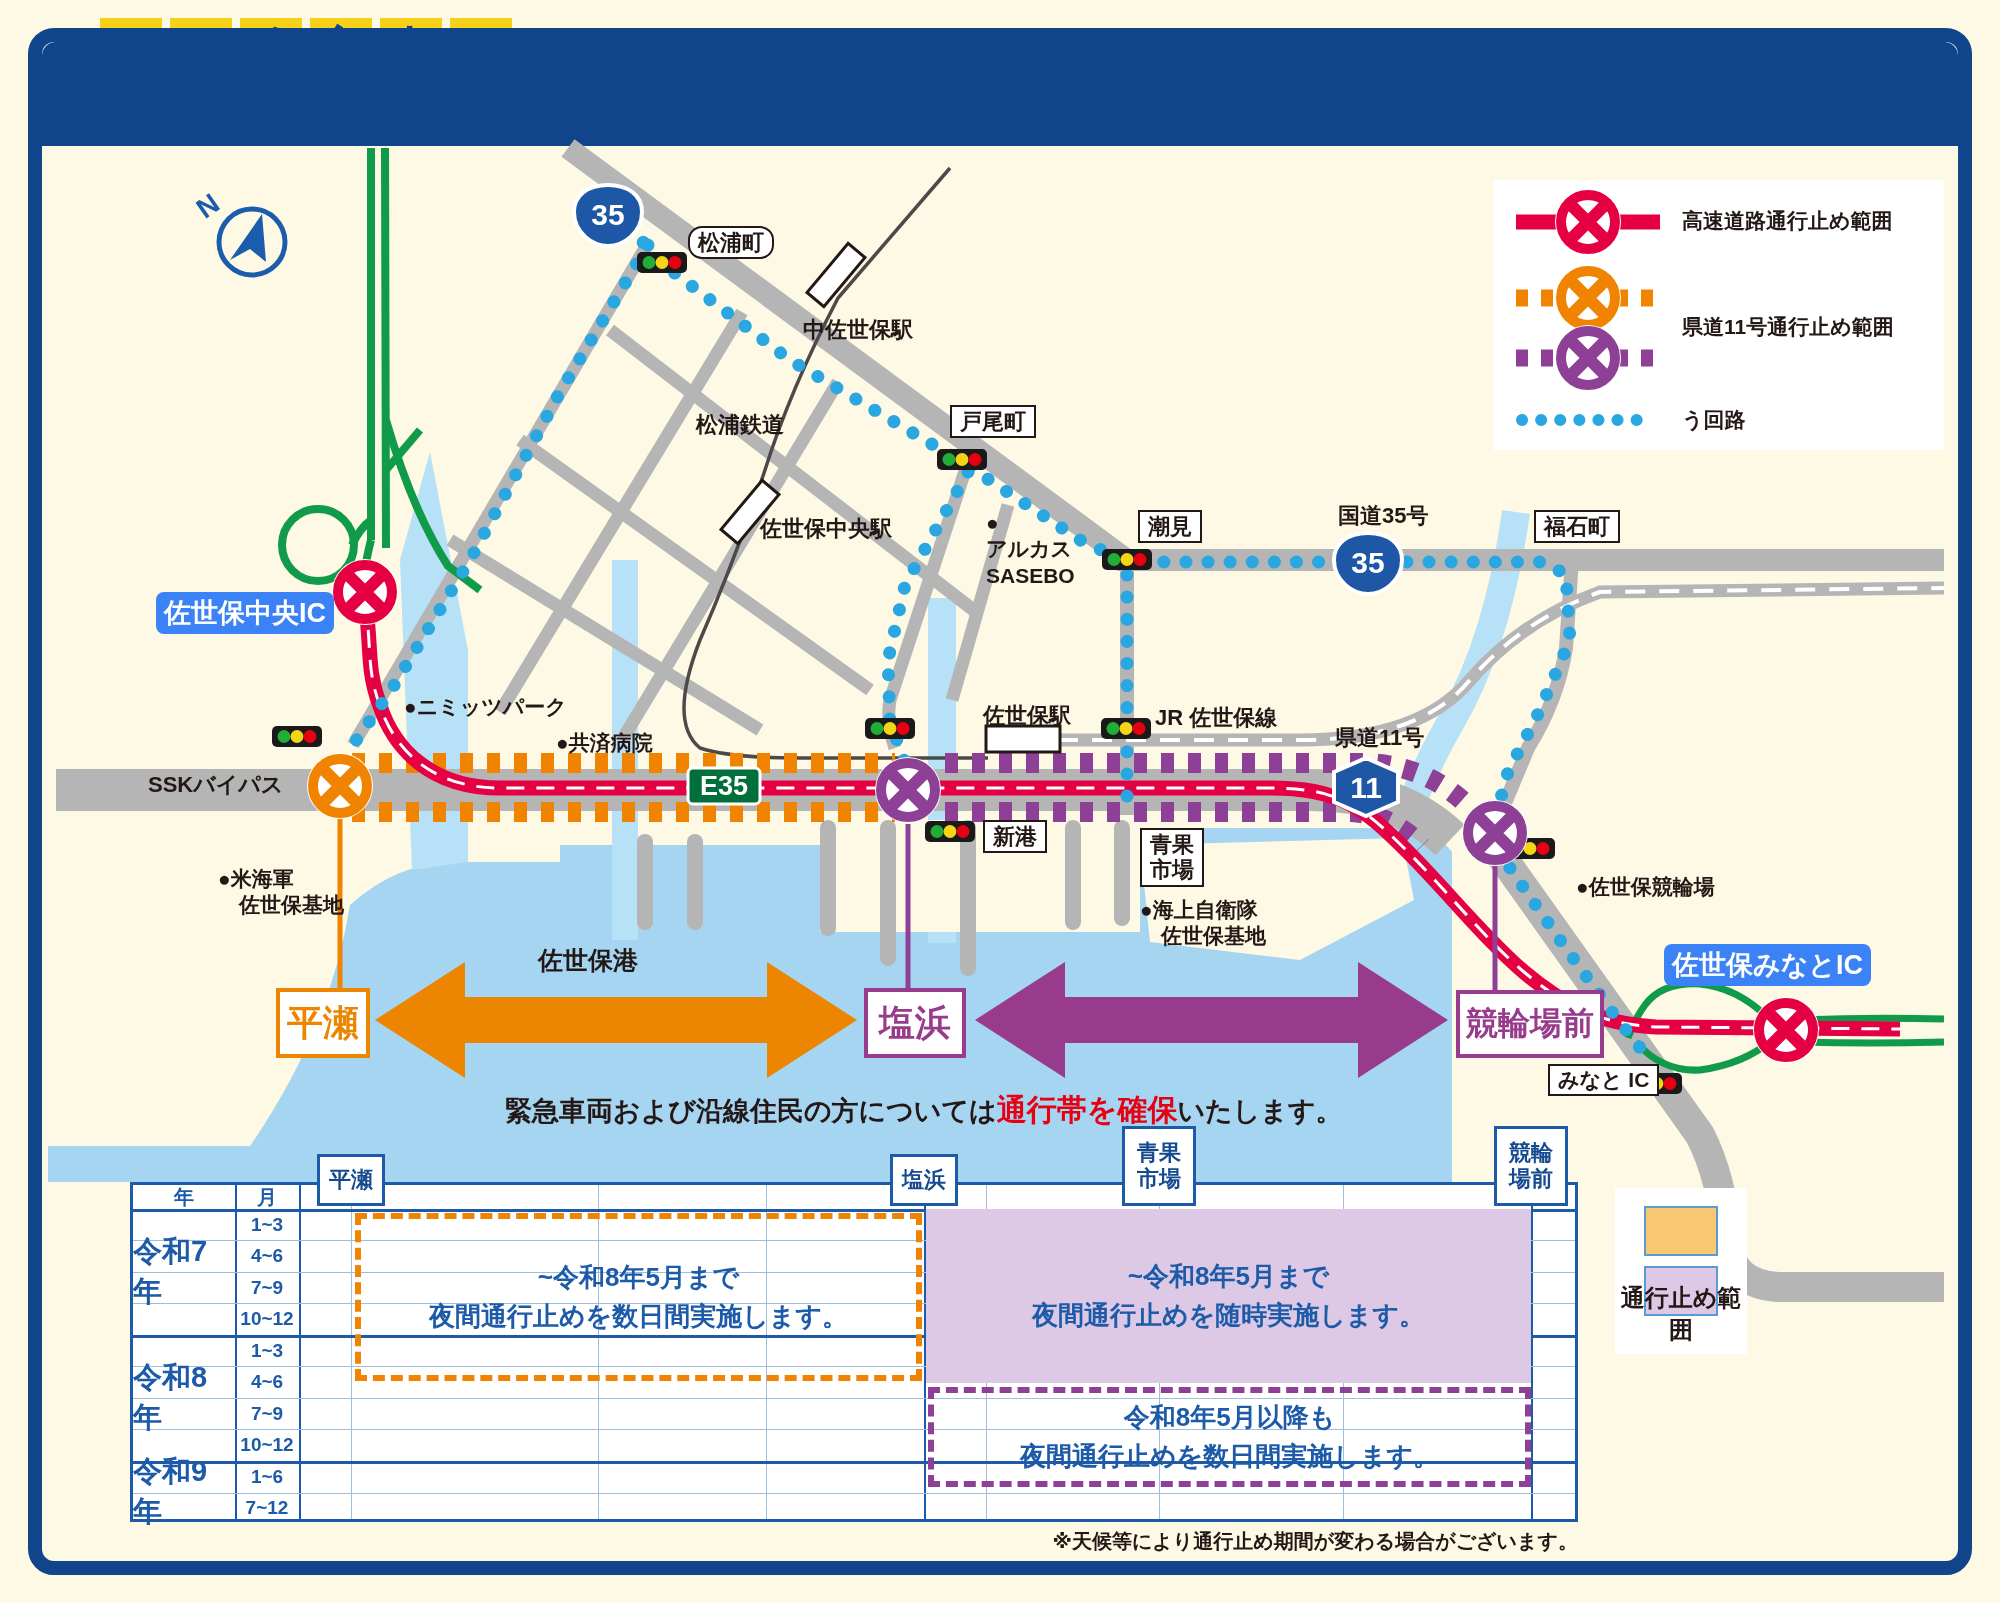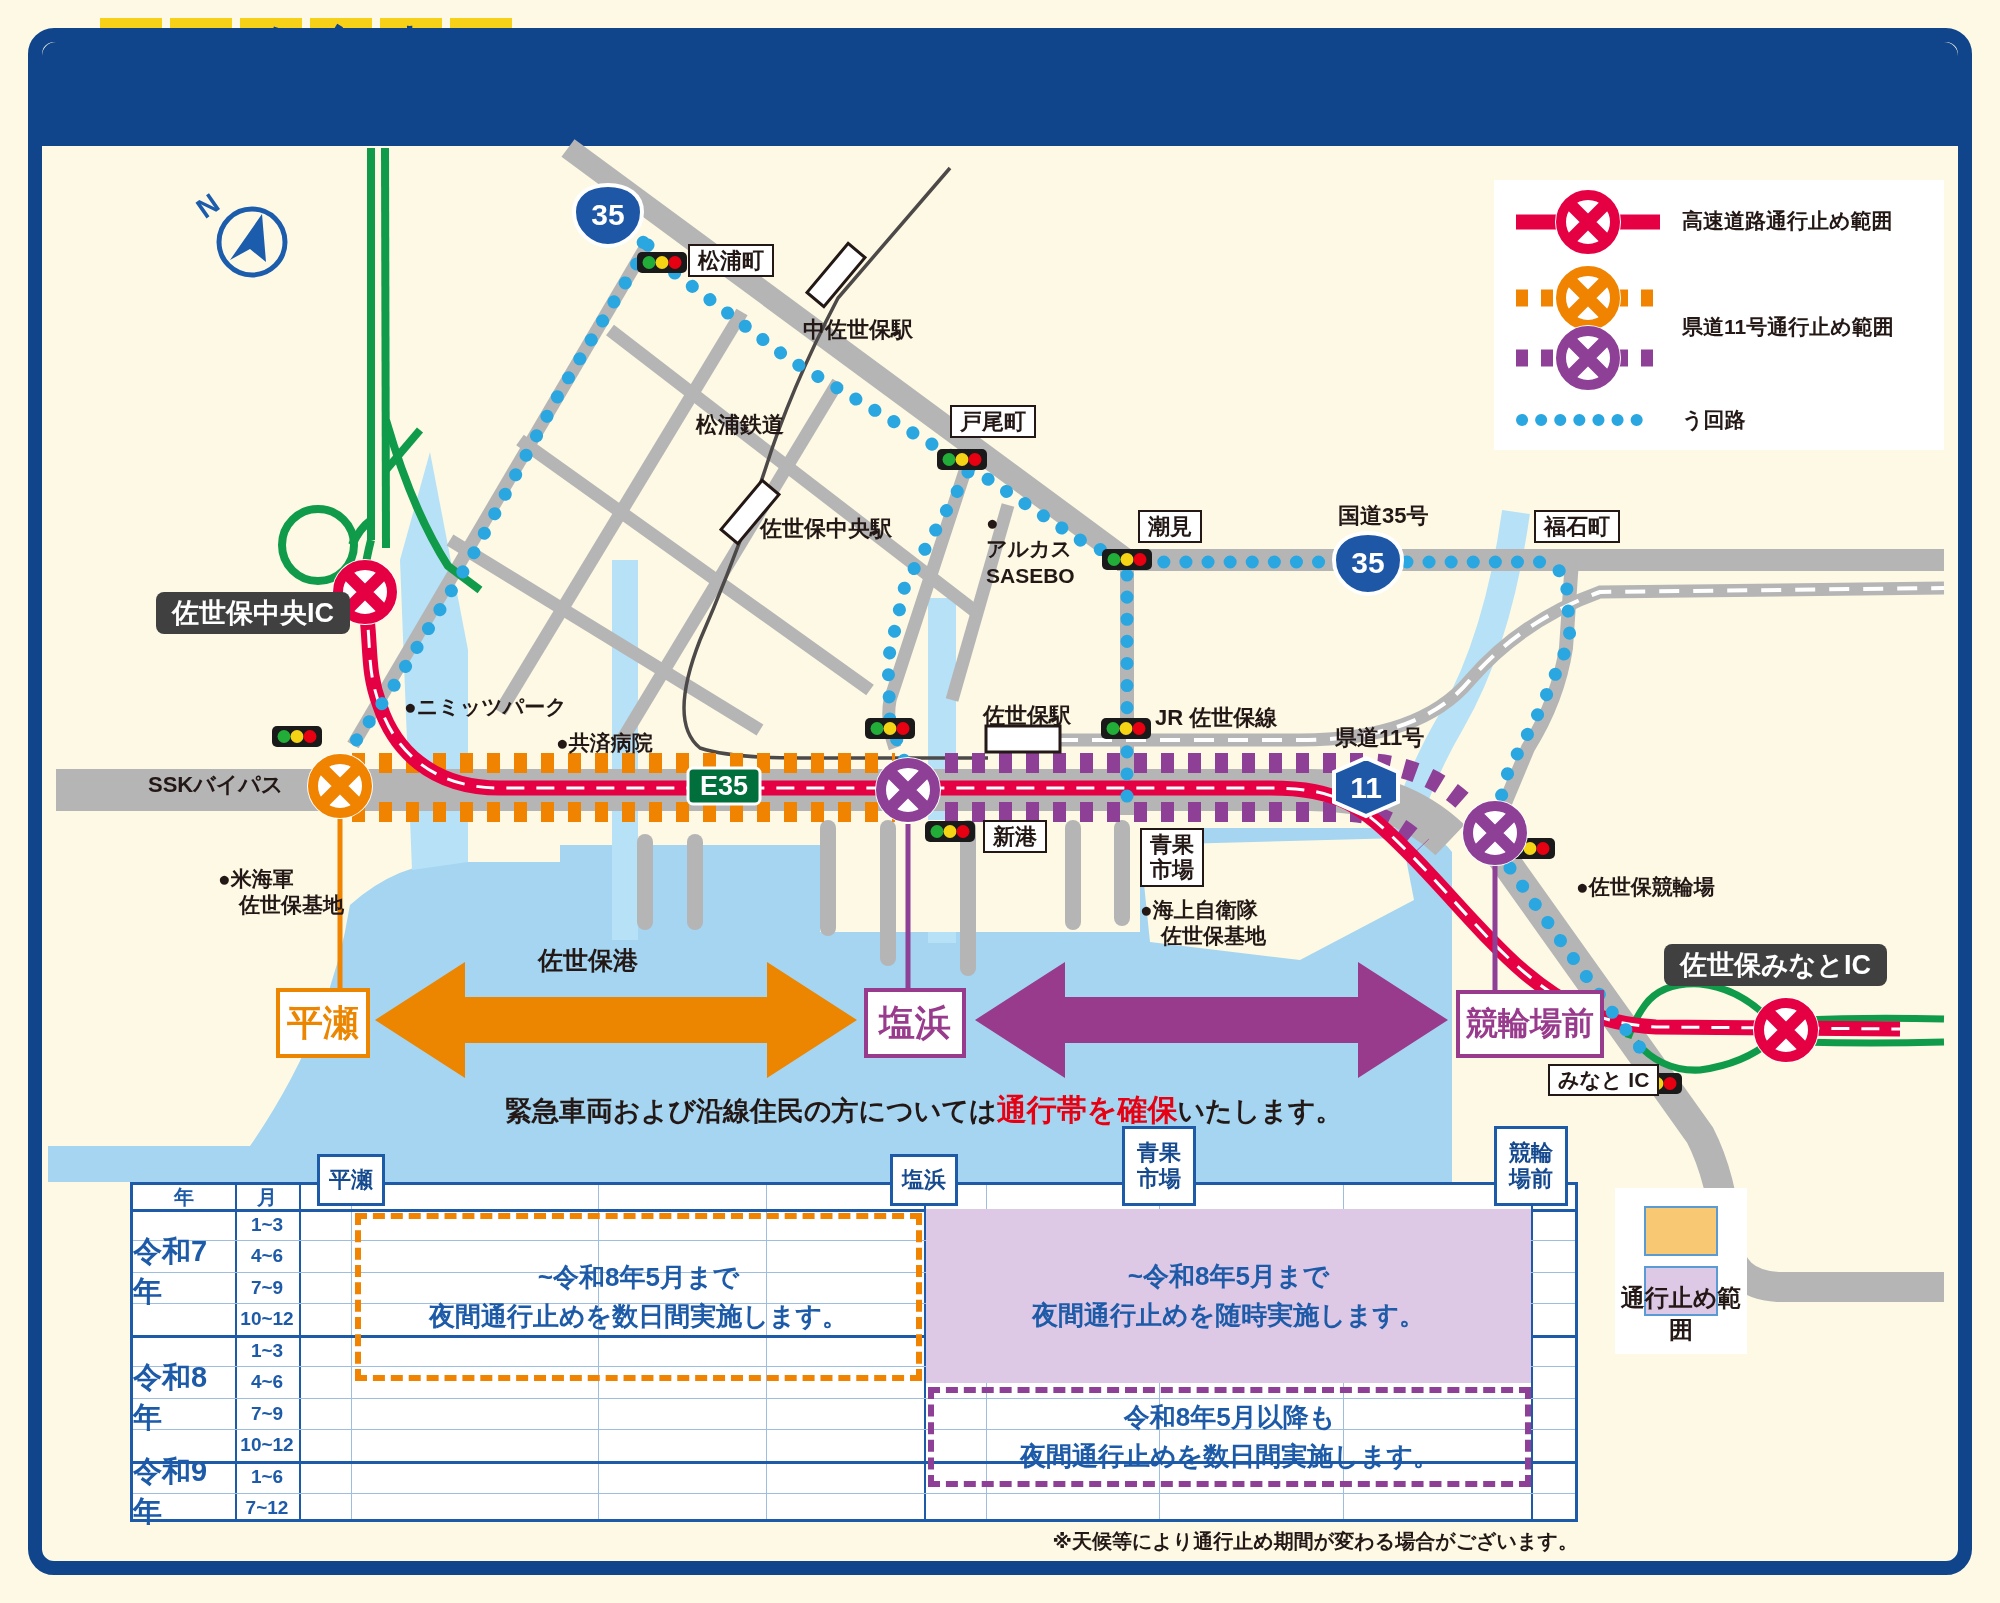--- a/index.html
+++ b/index.html
@@ -7,22 +7,22 @@
   .frame{position:absolute;inset:28px;border:14px solid #10458c;border-radius:26px;pointer-events:none;z-index:60;}
   .headband{position:absolute;left:42px;top:42px;width:1916px;height:104px;background:#10458c;border-radius:14px 14px 0 0;z-index:5;}
   .titlebox{position:absolute;top:18px;display:flex;align-items:center;justify-content:center;
             width:62px;height:64px;background:#f7d117;color:#10458c;font-size:48px;font-weight:bold;}
   .subtitle{position:absolute;left:528px;top:30px;color:#ffffff;font-size:40px;font-weight:bold;letter-spacing:1px;}
   svg.map{position:absolute;left:0;top:0;z-index:10;}
   .lbl{position:absolute;z-index:30;background:#ffffff;border:2px solid #231815;color:#231815;
        font-weight:bold;font-size:22px;line-height:1.15;padding:2px 8px;white-space:nowrap;}
   .plain{position:absolute;z-index:30;color:#231815;font-weight:bold;font-size:22px;white-space:nowrap;background:none;}
   .dotlbl{position:absolute;z-index:30;color:#231815;font-weight:bold;font-size:21px;line-height:1.25;white-space:pre;}
-  .greenlbl{position:absolute;z-index:32;background:#404040;color:#fff;font-weight:bold;font-size:27px;
-            padding:3px 16px;border-radius:8px;white-space:nowrap;}
+  .greenlbl{position:absolute;z-index:32;background:#3b82f6;color:#fff;font-weight:bold;font-size:27px;
+            padding:3px 8px;border-radius:8px;white-space:nowrap;}
   .ptbox{position:absolute;z-index:34;background:#fff;display:flex;align-items:center;justify-content:center;
          font-weight:bold;white-space:nowrap;}
   .legend-lbl{position:absolute;z-index:30;color:#231815;font-weight:bold;font-size:21px;white-space:nowrap;}
   .notice{position:absolute;z-index:33;font-size:27px;font-weight:bold;color:#231815;white-space:nowrap;}
   .notice .em{color:#e60012;font-size:30px;}
   
   .sched{position:absolute;left:130px;top:1182px;width:1448px;height:340px;background:#fff;
          border:3px solid #1d5ba8;box-sizing:border-box;z-index:25;}
   .sched .vl{position:absolute;top:0;bottom:0;width:2px;background:#1d5ba8;}
   .sched .vl.thin{width:1px;background:#9dbede;}
@@ -219,21 +219,21 @@
       <line x1="1516" y1="358" x2="1660" y2="358" stroke="#8e4097" stroke-width="17" stroke-dasharray="12 13"></line>
       <use href="#xc" x="1588" y="358" style="color:#8e4097"></use>
       <line x1="1522" y1="420" x2="1655" y2="420" stroke="#2aa7e0" stroke-width="12" stroke-linecap="round" stroke-dasharray="0.1 19"></line>
     </g>
   </svg>
 
   <div class="legend-lbl" style="left:1682px;top:207px;">高速道路通行止め範囲</div>
   <div class="legend-lbl" style="left:1682px;top:313px;">県道11号通行止め範囲</div>
   <div class="legend-lbl" style="left:1682px;top:406px;">う回路</div>
 
-  <div class="lbl" style="left:688px;top:244px;">松浦町</div>
+  <div class="lbl" style="left:688px;top:226px;border-radius:14px;">松浦町</div>
   <div class="lbl" style="left:950px;top:405px;">戸尾町</div>
   <div class="lbl" style="left:1138px;top:510px;">潮見</div>
   <div class="lbl" style="left:1534px;top:510px;">福石町</div>
   <div class="lbl" style="left:983px;top:820px;">新港</div>
   <div class="lbl" style="left:1140px;top:828px;text-align:center;"><span>青果</span><br><span>市場</span></div>
   <div class="lbl" style="left:1548px;top:1064px;font-size:21px;">みなと IC</div>
 
   <div class="plain" style="left:803px;top:315px;">中佐世保駅</div>
   <div class="plain" style="left:696px;top:410px;">松浦鉄道</div>
   <div class="plain" style="left:760px;top:514px;">佐世保中央駅</div>

